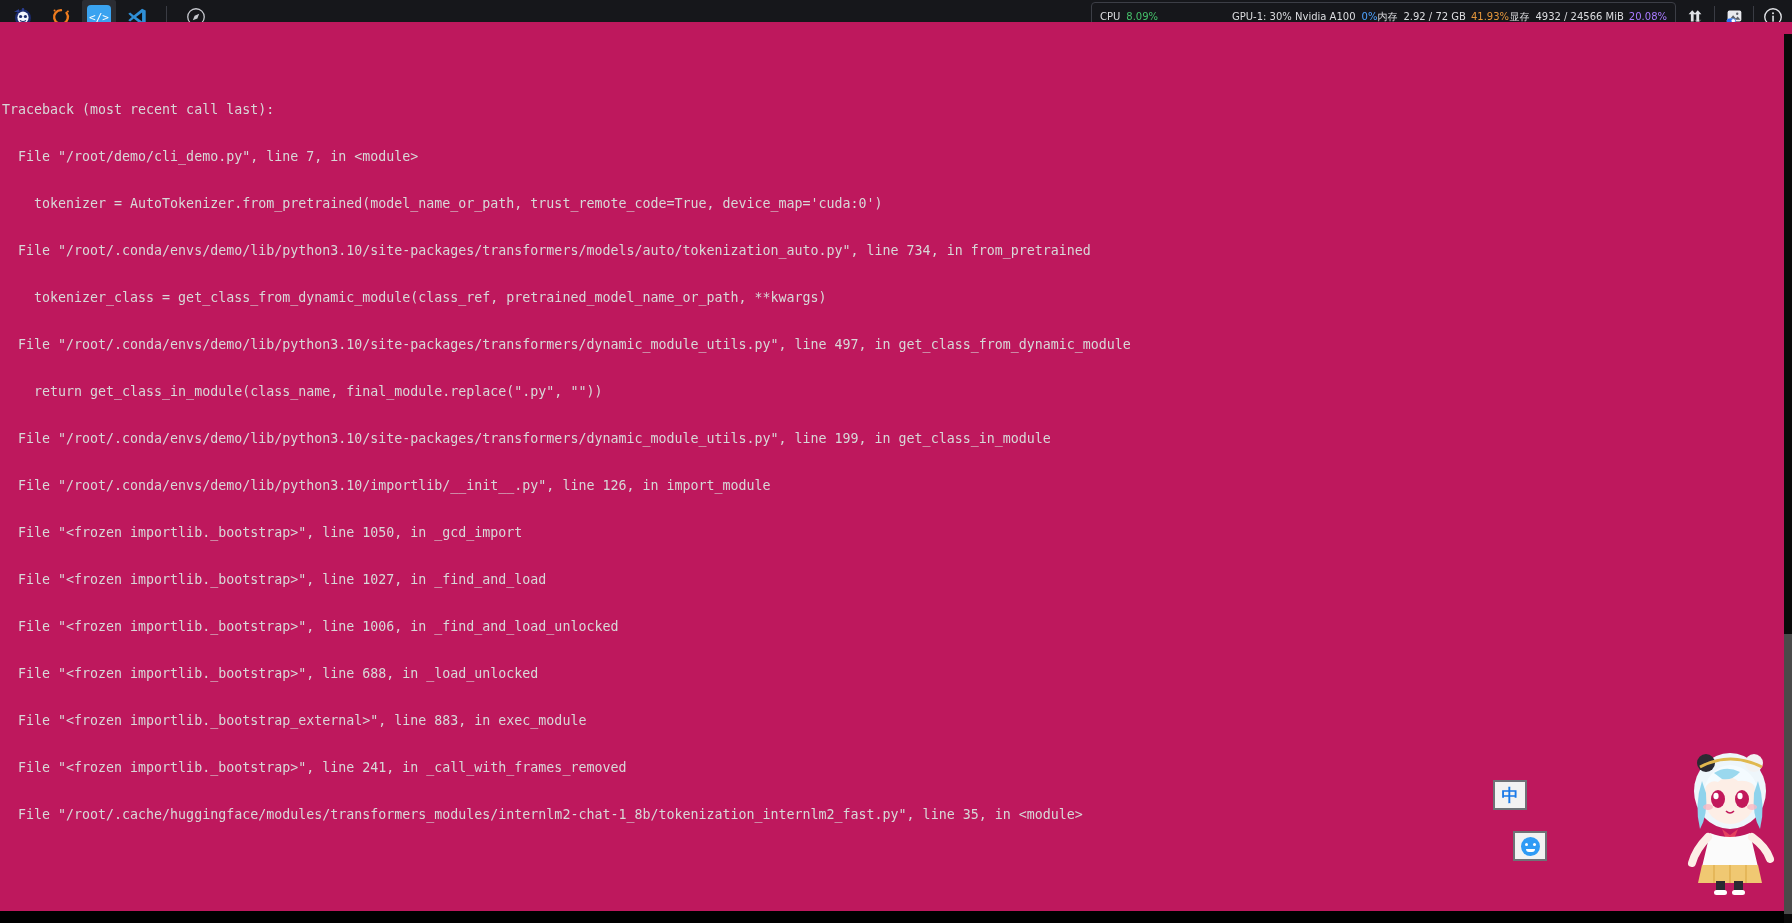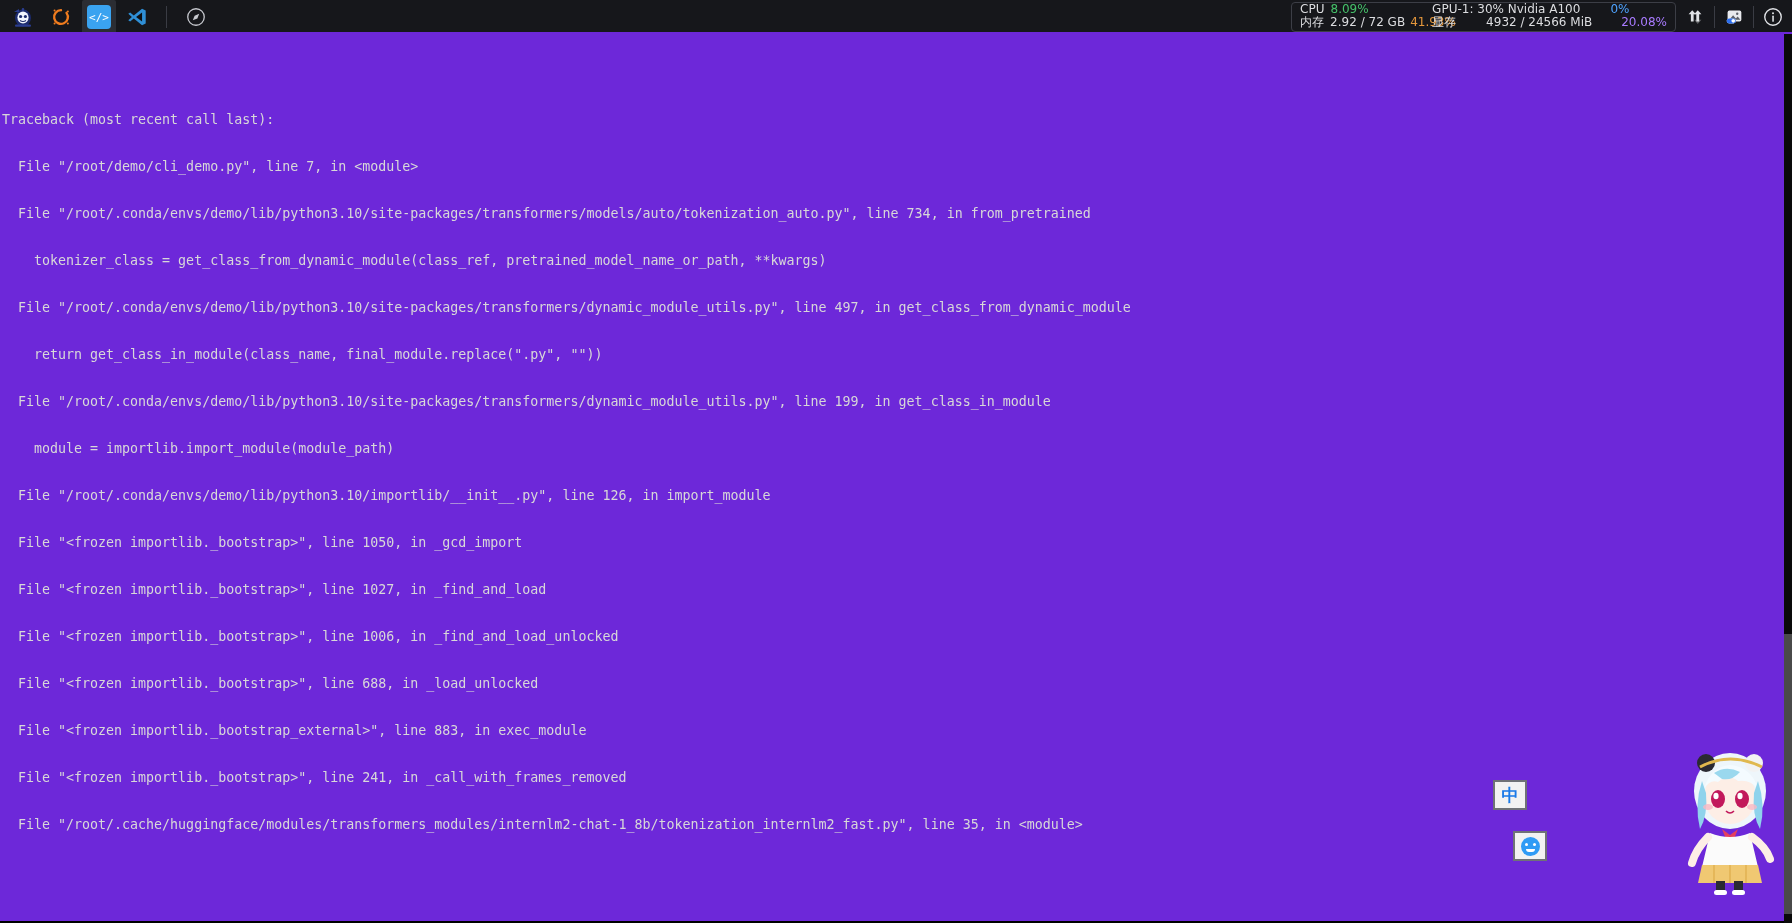--- a/index.html
+++ b/index.html
@@ -30,49 +30,49 @@
     width: 1px; height: 22px; background: #3a3c44;
     margin: 0 10px;
   }
   .tb-spacer { flex: 1 1 auto; }
 
   
   #statusbox {
     border: 1px solid #3c3e46;
     border-radius: 4px;
     padding: 1px 8px 2px 8px;
-    display: flex; flex-direction: column; justify-content: center;
+    display: flex; flex-direction: row; justify-content: center;
     height: 30px;
     font-family: "DejaVu Sans", "Liberation Sans", sans-serif;
-    font-size: 12px;
+    font-size: 10px;
     line-height: 13px;
     white-space: nowrap;
   }
   .st-row { display: flex; align-items: center; }
   .st-col-a { width: 132px; display: flex; align-items: baseline; }
-  .st-col-b { display: flex; align-items: baseline; gap: 24px; }
+  .st-col-b { display: flex; align-items: baseline; }
   .st-label { color: #dcdde0; margin-right: 6px; }
   .st-val { margin-right: 5px; color: #dcdde0; }
   .st-pct-green { color: #45c16a; }
   .st-pct-orange { color: #e4973c; }
   .st-pct-blue { color: #4ea3ff; }
   .st-pct-purple { color: #a97bff; text-align: right; }
 
   .tb-right { display: flex; align-items: center; }
   .tb-ricon {
     width: 38px; height: 34px;
     display: flex; align-items: center; justify-content: center;
   }
   .tb-rsep { width: 1px; height: 22px; background: #3a3c44; }
 
   
   #terminal {
-    position: absolute; top: 32px; left: 0;
+    position: absolute; top: 22px; left: 0;
     width: 1792px; height: 889px;
-    background: #6d28d9;
+    background: #be185d;
     overflow: hidden;
     color: #d8d8d8;
     font-size: 13.3px;
     line-height: 15.65px;
     white-space: pre;
     padding: 2px 0 0 2px;
   }
   #terminal .ln { height: 15.65px; }
 
   
@@ -230,26 +230,26 @@
       </svg>
     </div>
   </div>
 </div>
 
 <div id="terminal">
 
   <div>
     <div class="ln">Traceback (most recent call last):</div>
     <div class="ln">  File "/root/demo/cli_demo.py", line 7, in &lt;module&gt;</div>
+    <div class="ln">    tokenizer = AutoTokenizer.from_pretrained(model_name_or_path, trust_remote_code=True, device_map='cuda:0')</div>
     <div class="ln">  File "/root/.conda/envs/demo/lib/python3.10/site-packages/transformers/models/auto/tokenization_auto.py", line 734, in from_pretrained</div>
     <div class="ln">    tokenizer_class = get_class_from_dynamic_module(class_ref, pretrained_model_name_or_path, **kwargs)</div>
     <div class="ln">  File "/root/.conda/envs/demo/lib/python3.10/site-packages/transformers/dynamic_module_utils.py", line 497, in get_class_from_dynamic_module</div>
     <div class="ln">    return get_class_in_module(class_name, final_module.replace(".py", ""))</div>
     <div class="ln">  File "/root/.conda/envs/demo/lib/python3.10/site-packages/transformers/dynamic_module_utils.py", line 199, in get_class_in_module</div>
-    <div class="ln">    module = importlib.import_module(module_path)</div>
     <div class="ln">  File "/root/.conda/envs/demo/lib/python3.10/importlib/__init__.py", line 126, in import_module</div>
     <div class="ln">  File "&lt;frozen importlib._bootstrap&gt;", line 1050, in _gcd_import</div>
     <div class="ln">  File "&lt;frozen importlib._bootstrap&gt;", line 1027, in _find_and_load</div>
     <div class="ln">  File "&lt;frozen importlib._bootstrap&gt;", line 1006, in _find_and_load_unlocked</div>
     <div class="ln">  File "&lt;frozen importlib._bootstrap&gt;", line 688, in _load_unlocked</div>
     <div class="ln">  File "&lt;frozen importlib._bootstrap_external&gt;", line 883, in exec_module</div>
     <div class="ln">  File "&lt;frozen importlib._bootstrap&gt;", line 241, in _call_with_frames_removed</div>
     <div class="ln">  File "/root/.cache/huggingface/modules/transformers_modules/internlm2-chat-1_8b/tokenization_internlm2_fast.py", line 35, in &lt;module&gt;</div>
     
     

